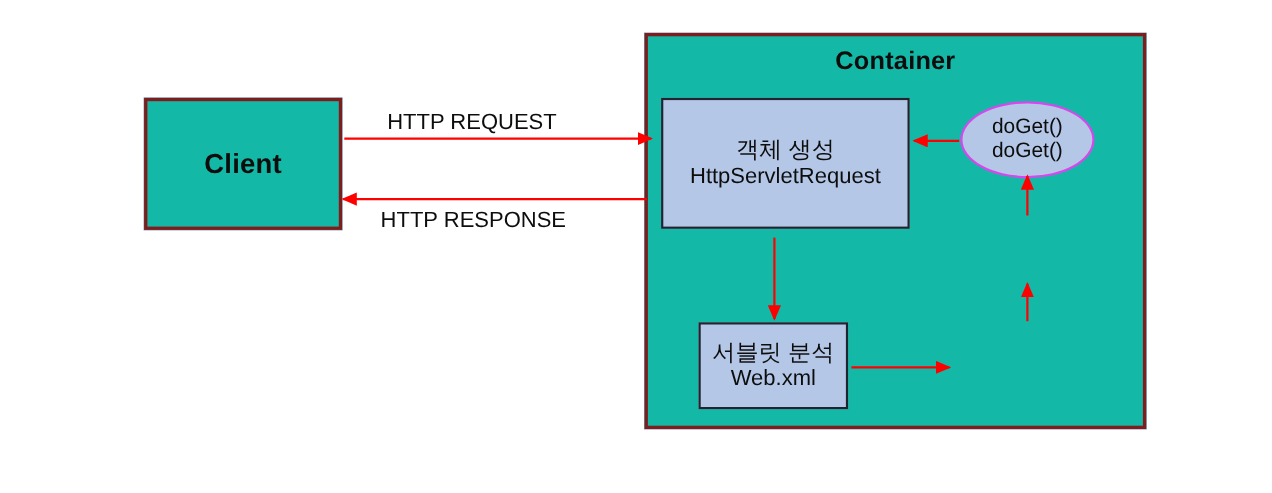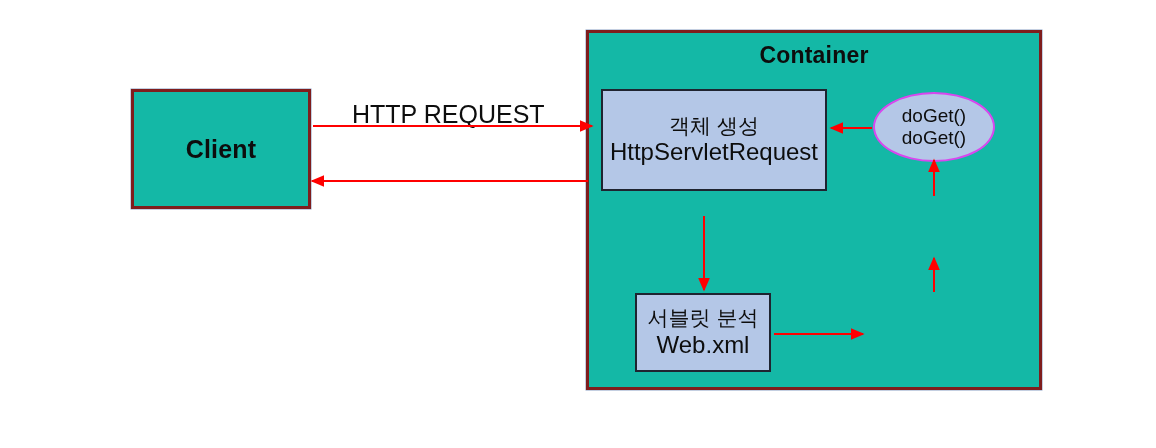--- a/index.html
+++ b/index.html
@@ -61,31 +61,31 @@
     font-size: 23px;
     font-weight: bold;
     color: #0d0d0d;
     letter-spacing: 0.2px;
   }
   .t-ko {
     font-size: 21px;
     font-weight: 400;
   }
   .t-en {
-    font-size: 24px;
+    font-size: 20px;
     font-weight: 400;
   }
   .t-ellipse {
     font-size: 19px;
     font-weight: 400;
     line-height: 1.18;
   }
   .edge-label {
     position: absolute;
-    font-size: 25px;
+    font-size: 20px;
     color: #0d0d0d;
     white-space: nowrap;
   }
   
   .arrow-svg {
     position: absolute;
     left: 0;
     top: 0;
     width: 1156px;
     height: 448px;
@@ -98,39 +98,40 @@
 <div id="canvas">
 
   <div class="shape panel" style="left:586px; top:30px; width:456px; height:360px;"></div>
 
   <div class="t-container" style="left:586px; top:42px; width:456px; text-align:center;">Container</div>
 
   <div class="shape panel" style="left:131px; top:89px; width:180px; height:120px;">
     <span class="t-client">Client</span>
   </div>
 
-  <div class="shape node-box label-stack" style="left:601px; top:89px; width:226px; height:102px;">
+  <div class="shape node-box label-stack" style="left:601px; top:89px; width:226px; height:119px;">
     <span class="t-ko">객체 생성</span>
     <span class="t-en">HttpServletRequest</span>
   </div>
 
   <div class="shape ellipse label-stack" style="left:873px; top:92px; width:122px; height:70px;">
     <span class="t-ellipse">doGet()</span>
     <span class="t-ellipse">doGet()</span>
   </div>
 
 
   <div class="shape node-box label-stack" style="left:635px; top:293px; width:136px; height:79px;">
     <span class="t-ko">서블릿 분석</span>
     <span class="t-en">Web.xml</span>
   </div>
 
 
   <div class="edge-label" style="left:352px; top:100px;">HTTP REQUEST</div>
 
+  <div class="edge-label" style="left:346px; top:189px;">HTTP RESPONSE</div>
 
   <svg class="arrow-svg" viewBox="0 0 1156 448">
     <defs>
       <marker id="ah" markerWidth="7" markerHeight="7" refX="6.2" refY="3" orient="auto" markerUnits="strokeWidth">
         <path d="M0,0 L7,3 L0,6 z" fill="#ff0000"></path>
       </marker>
     </defs>
 
     <line x1="313" y1="126" x2="592" y2="126" stroke="#ff0000" stroke-width="2" marker-end="url(#ah)"></line>
 

